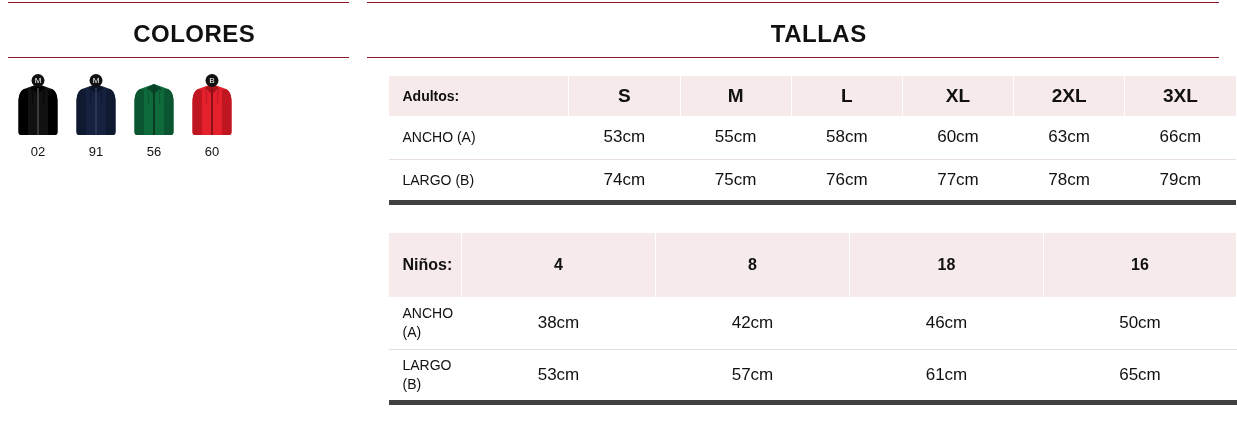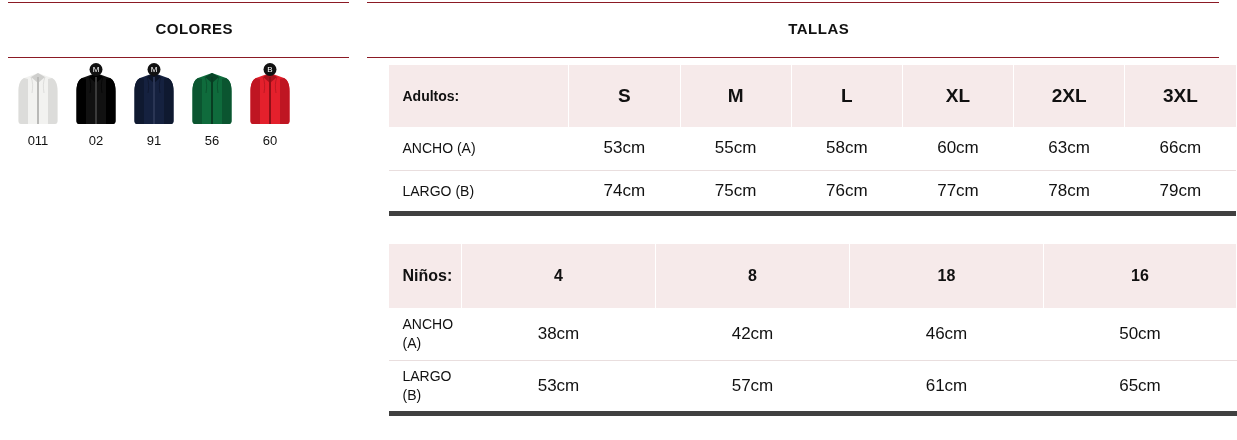--- a/index.html
+++ b/index.html
@@ -22,21 +22,21 @@
   }
 
   
   .colors-panel {
     width: 370px;
     padding: 0;
     position: relative;
   }
   .panel-title {
     text-align: center;
-    font-size: 15px;
+    font-size: 24px;
     font-weight: bold;
     letter-spacing: 0.5px;
     color: #111;
     padding-top: 20px;
     padding-bottom: 12px;
     padding-left: 22px;
   }
   .rule-top {
     position: absolute;
     left: 8px; right: 18px;
@@ -90,21 +90,21 @@
     width: 848px;
     margin-left: 10px;
     table-layout: fixed;
   }
   .tbl td, .tbl th {
     border: none;
     padding: 0;
   }
   .hdr-row td {
     background: #f6eaea;
-    height: 62px;
+    height: 40px;
     font-size: 19px;
     font-weight: bold;
     text-align: center;
     color: #111;
     border-right: 1px solid #ffffff;
   }
   .hdr-row td.lbl {
     font-size: 14px;
     font-weight: bold;
     text-align: left;
@@ -143,34 +143,20 @@
 </head>
 <body>
 
 <div class="page">
 
   <div class="colors-panel">
     <div class="rule-top"></div>
     <div class="rule-bottom"></div>
     <div class="panel-title">COLORES</div>
     <div class="swatches" id="swatches">
-        <div class="swatch">
-          <div class="jacket-wrap" style="position:relative">
-  <svg width="44" height="58" viewBox="0 0 44 58">
-    <path d="M22 4 L8 9 C4 11 2.5 16 2.5 22 L2.5 52 C2.5 54 3.5 55 5 55 L39 55 C40.5 55 41.5 54 41.5 52 L41.5 22 C41.5 16 40 11 36 9 L22 4 Z" fill="#f2f2f0"></path>
-    <path d="M8 9 C4 11 2.5 16 2.5 22 L2.5 52 C2.5 54 3.5 55 5 55 L12 55 L12 10 Z" fill="#dcdcda"></path>
-    <path d="M36 9 C40 11 41.5 16 41.5 22 L41.5 52 C41.5 54 40.5 55 39 55 L32 55 L32 10 Z" fill="#dcdcda"></path>
-    <path d="M22 4 L15 8 L22 14 L29 8 Z" fill="#cfcfcd"></path>
-    <rect x="21" y="8" width="2" height="47" fill="#b9b9b7"></rect>
-    <path d="M15 8 C17 13 17 18 16 24" stroke="#cfcfcd" stroke-width="1" fill="none" opacity="0.6"></path>
-    <path d="M29 8 C27 13 27 18 28 24" stroke="#cfcfcd" stroke-width="1" fill="none" opacity="0.6"></path>
-  </svg>
-          </div>
-     <div class="code">011</div>
-        </div>
         <div class="swatch">
           <div class="jacket-wrap" style="position:relative">
             <div style="position:absolute;top:-2px;left:50%;transform:translateX(-50%);width:13px;height:13px;border-radius:50%;background:#111;color:#fff;font-size:8px;line-height:13px;text-align:center;">M</div>
   <svg width="44" height="58" viewBox="0 0 44 58">
     <path d="M22 4 L8 9 C4 11 2.5 16 2.5 22 L2.5 52 C2.5 54 3.5 55 5 55 L39 55 C40.5 55 41.5 54 41.5 52 L41.5 22 C41.5 16 40 11 36 9 L22 4 Z" fill="#111111"></path>
     <path d="M8 9 C4 11 2.5 16 2.5 22 L2.5 52 C2.5 54 3.5 55 5 55 L12 55 L12 10 Z" fill="#000000"></path>
     <path d="M36 9 C40 11 41.5 16 41.5 22 L41.5 52 C41.5 54 40.5 55 39 55 L32 55 L32 10 Z" fill="#000000"></path>
     <path d="M22 4 L15 8 L22 14 L29 8 Z" fill="#000000"></path>
     <rect x="21" y="8" width="2" height="47" fill="#3a3a3a"></rect>
     <path d="M15 8 C17 13 17 18 16 24" stroke="#000000" stroke-width="1" fill="none" opacity="0.6"></path>

